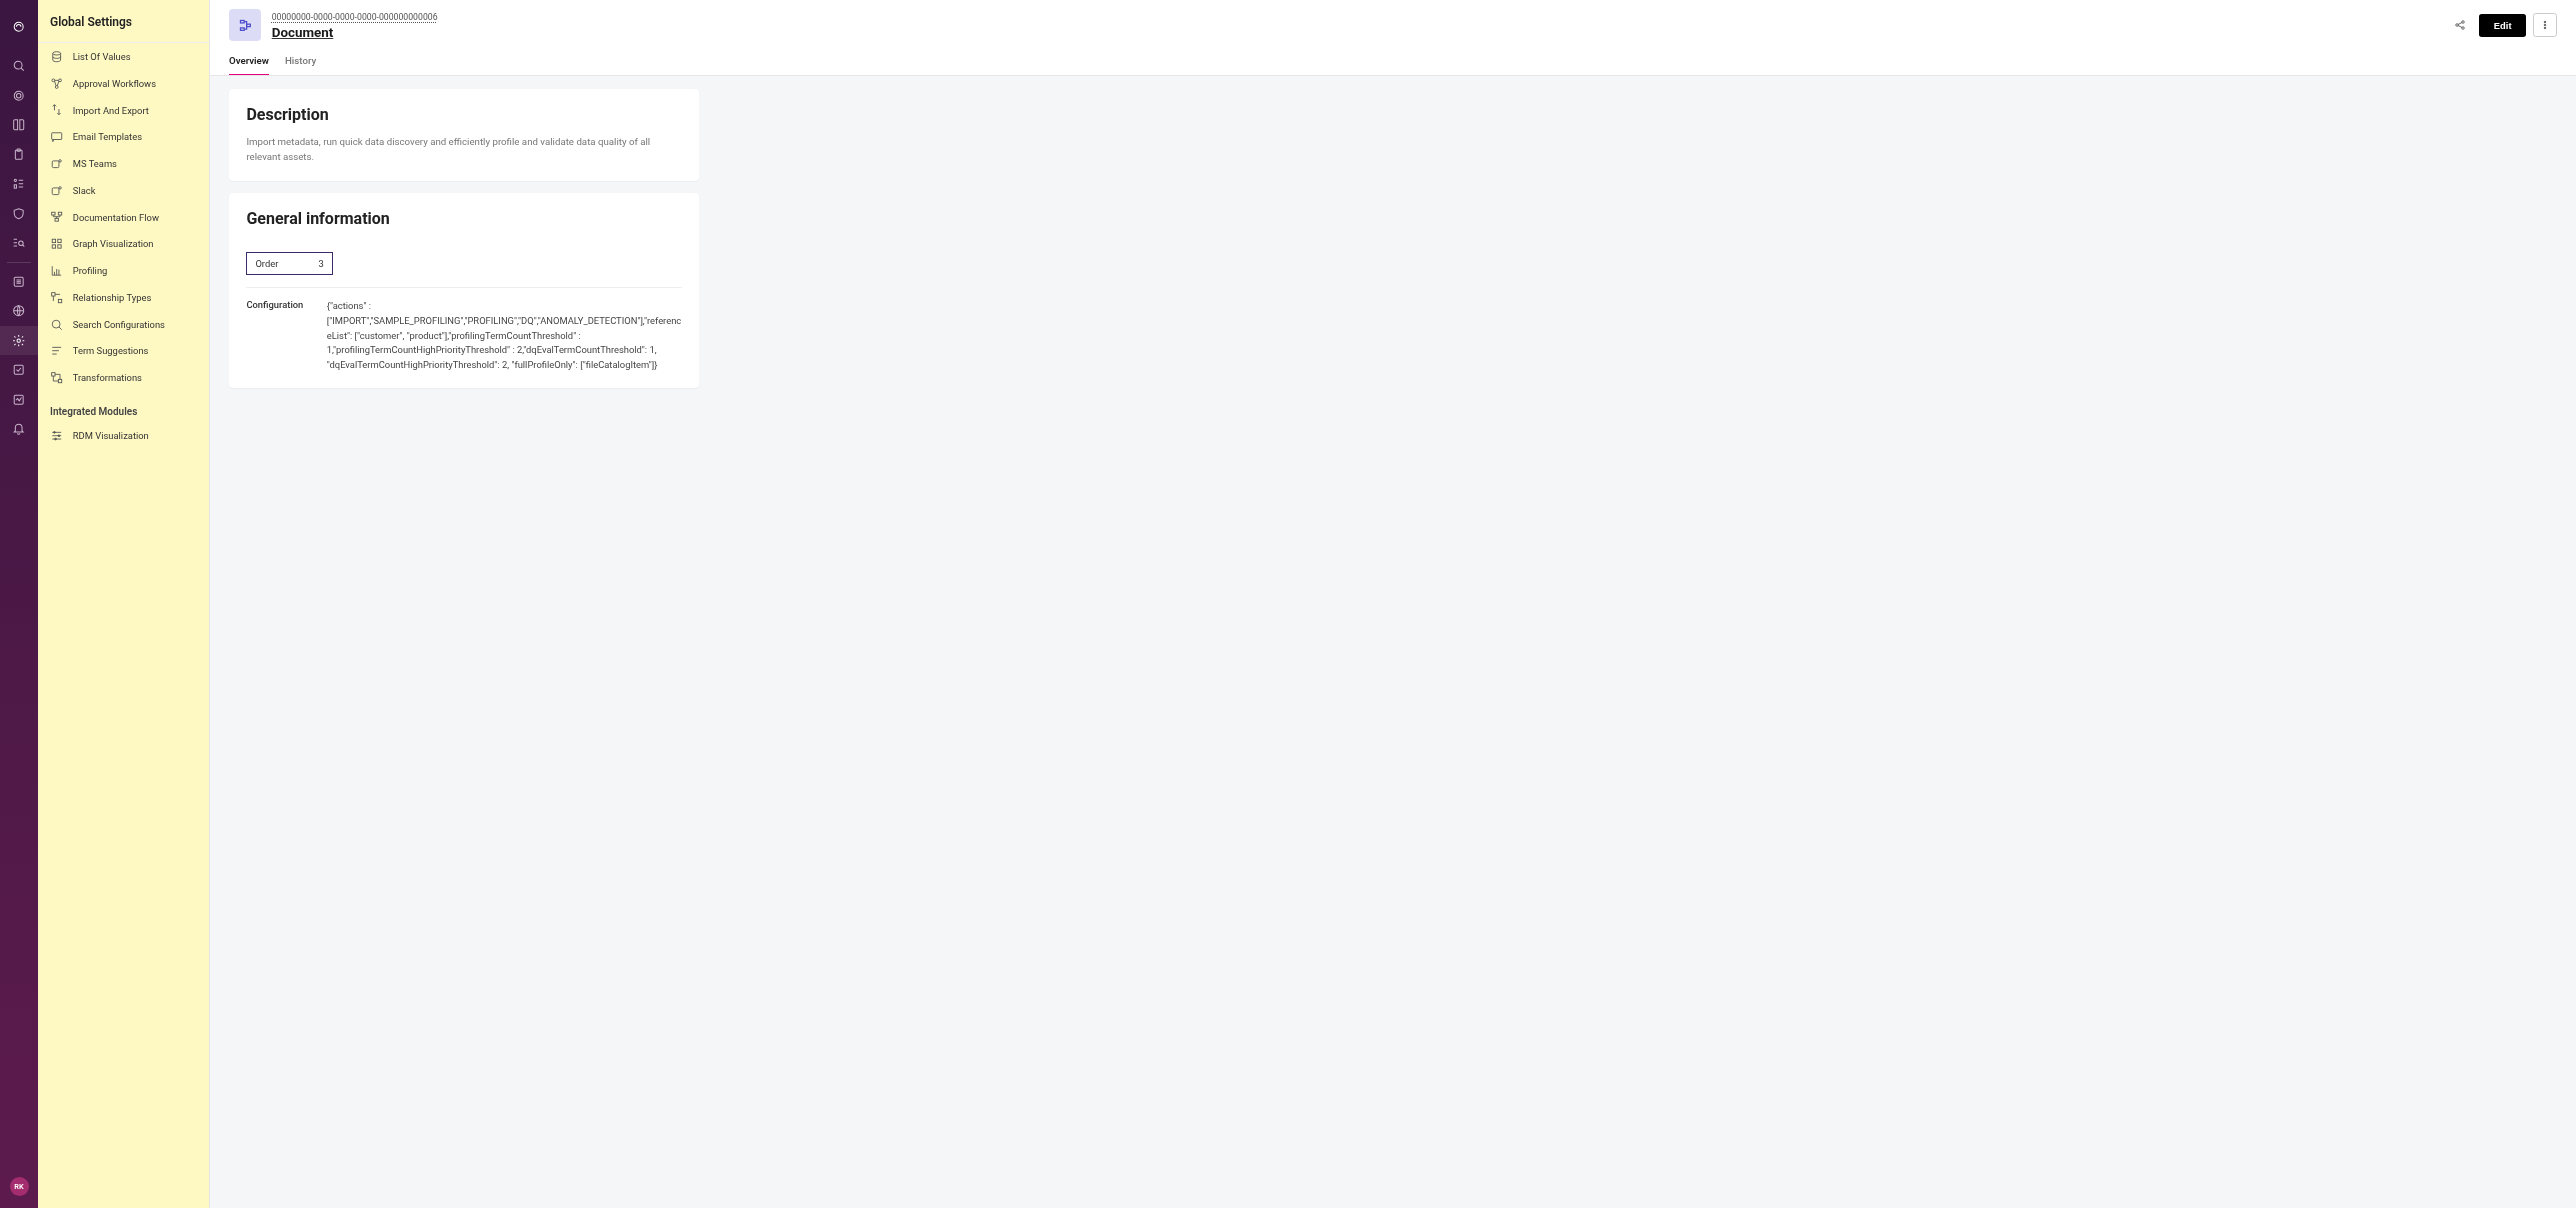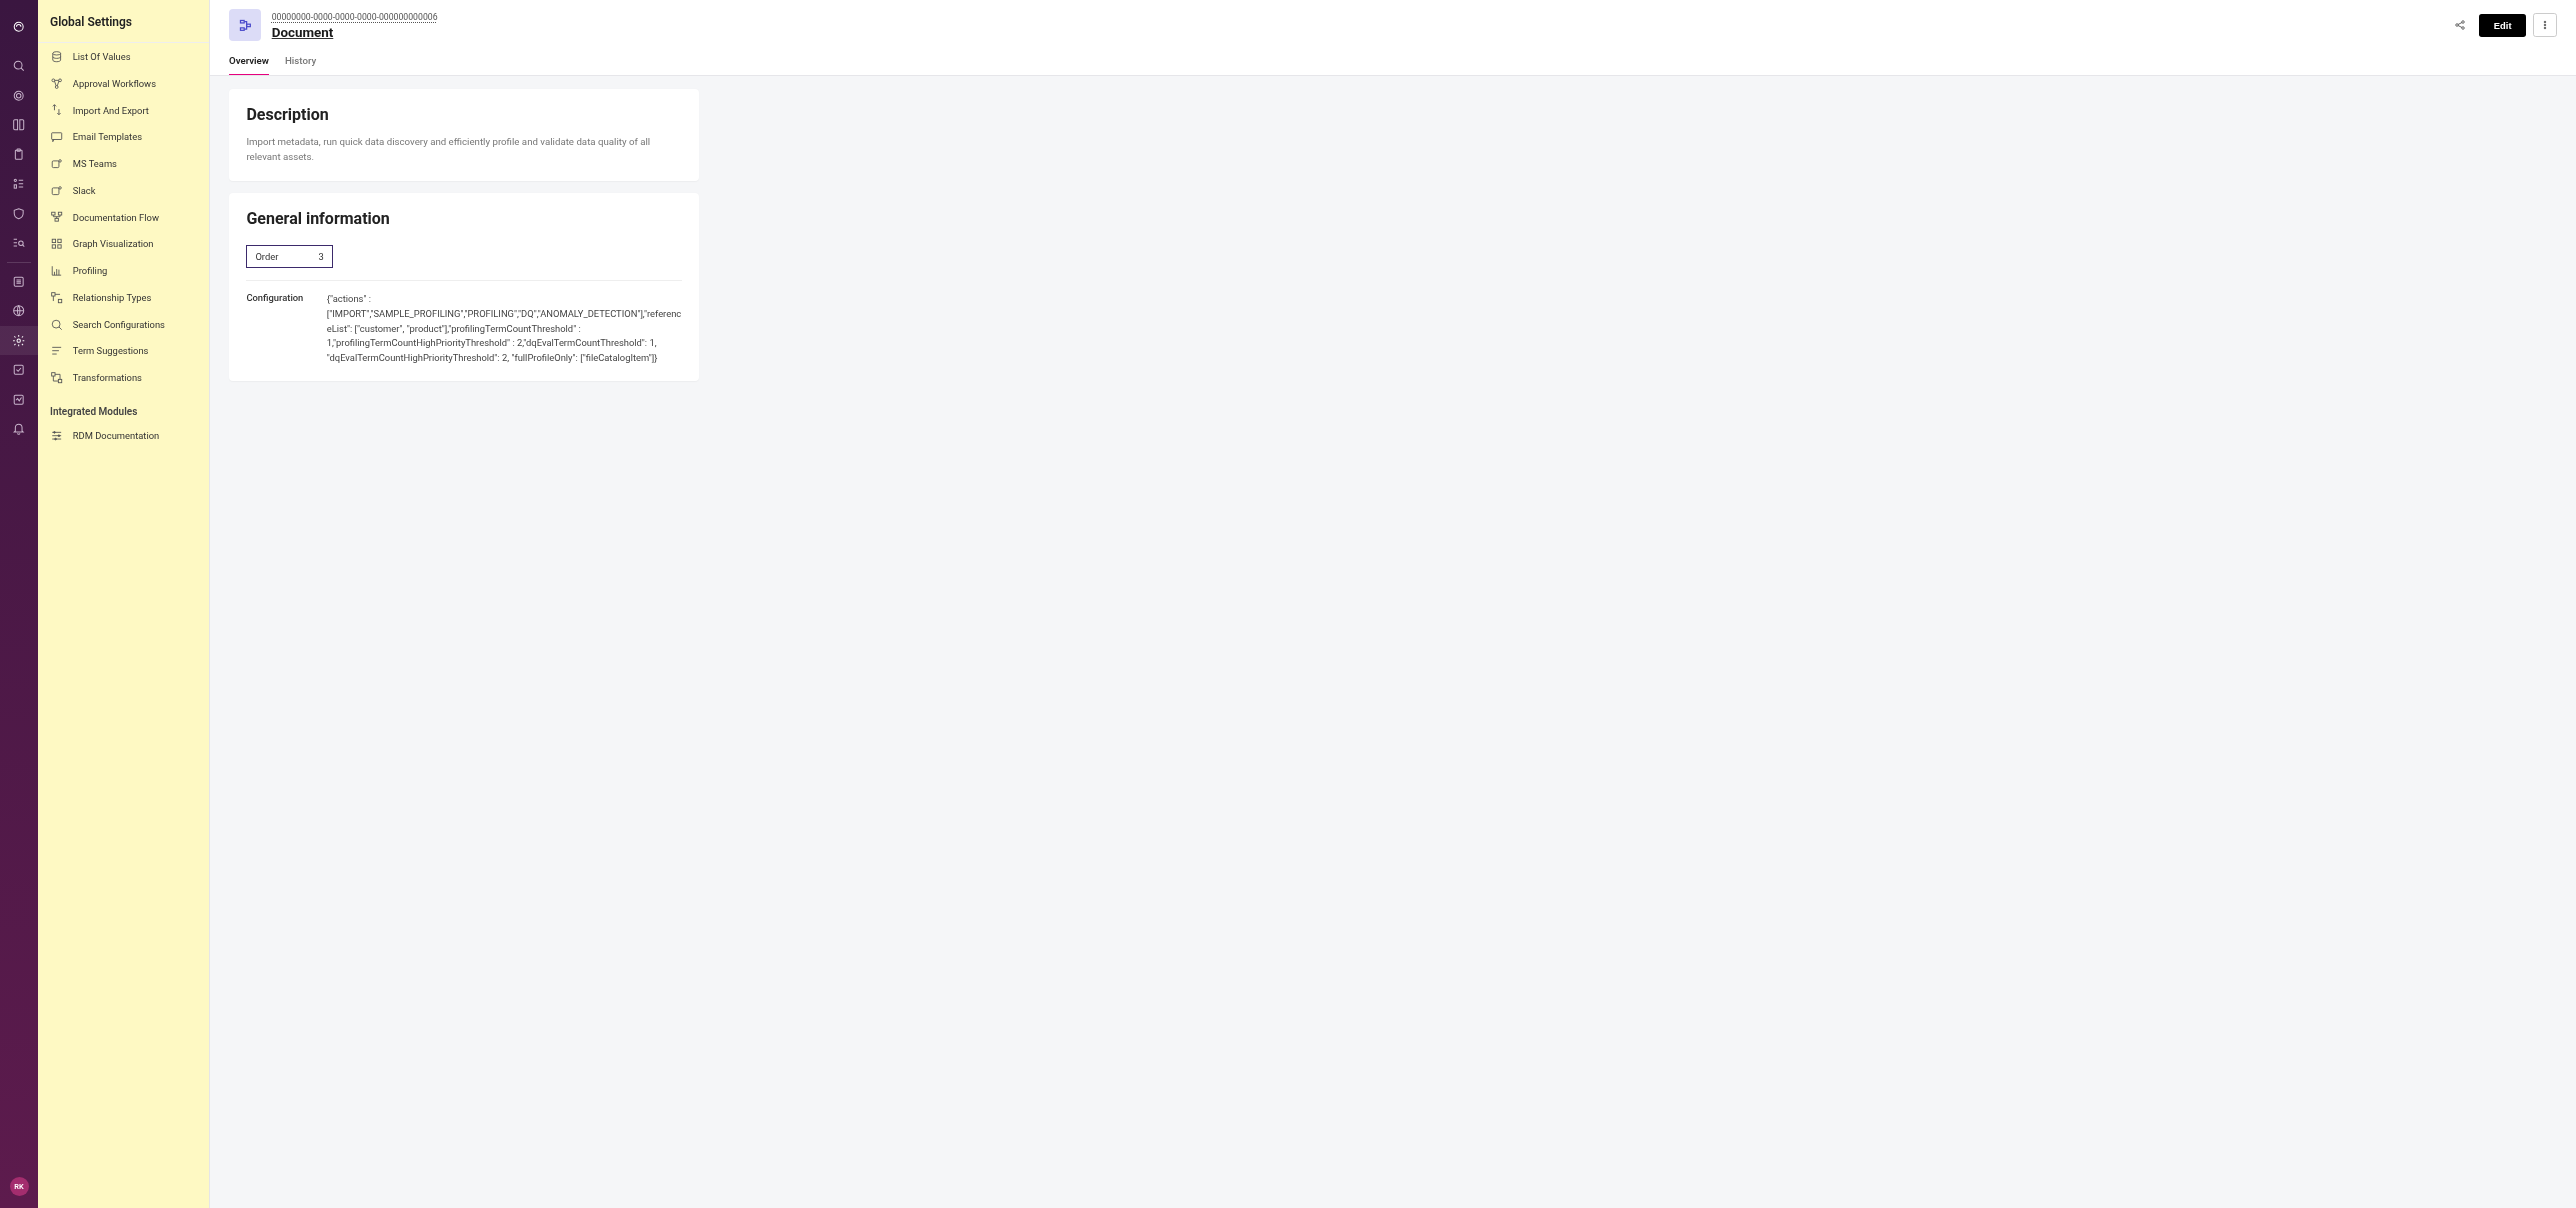--- a/index.html
+++ b/index.html
@@ -141,21 +141,21 @@
   .card-title { font-size: 16px; font-weight: 700; color: #222; margin-bottom: 9.4px; }
   .card-desc { font-size: 9.7px; color: #777; line-height: 1.6; }
 
   .order-box {
     display: inline-flex;
     align-items: center;
     justify-content: space-between;
     gap: 40px;
     border: 1.3px solid #3b2a6b;
     padding: 4.7px 8px;
-    margin-top: 8px;
+    margin-top: 15px;
     font-size: 9.4px;
   }
   .order-box .ob-label { color: #333; }
   .order-box .ob-value { color: #333; }
   .divider { height: 0.7px; background: #eee; margin: 12px 0; }
   .config-row { display: flex; gap: 13.4px; align-items: flex-start; }
   .config-label { width: 67px; flex-shrink: 0; font-size: 9.4px; color: #333; font-weight: 500;}
   .config-value { font-size: 9.4px; color: #444; line-height: 1.55; word-break: break-word; }
 </style>
 </head>
@@ -380,21 +380,21 @@
     <div class="sidebar-section-title">Integrated Modules</div>
     <div class="sidebar-item">
       <span class="s-icon">
           <svg viewBox="0 0 24 24">
             <path d="M4 6h16M4 12h16M4 18h16"></path>
             <circle cx="8" cy="6" r="1.5" fill="currentColor"></circle>
             <circle cx="16" cy="12" r="1.5" fill="currentColor"></circle>
             <circle cx="10" cy="18" r="1.5" fill="currentColor"></circle>
           </svg>
         </span>
-      <span>RDM Documentation</span>
+      <span>RDM Visualization</span>
     </div>
   </div>
 </div>
 
 <div class="main">
   <div class="main-header">
     <div class="header-top">
       <div class="doc-icon">
         <svg viewBox="0 0 24 24">
             <rect x="4" y="4" width="6" height="4"></rect>

